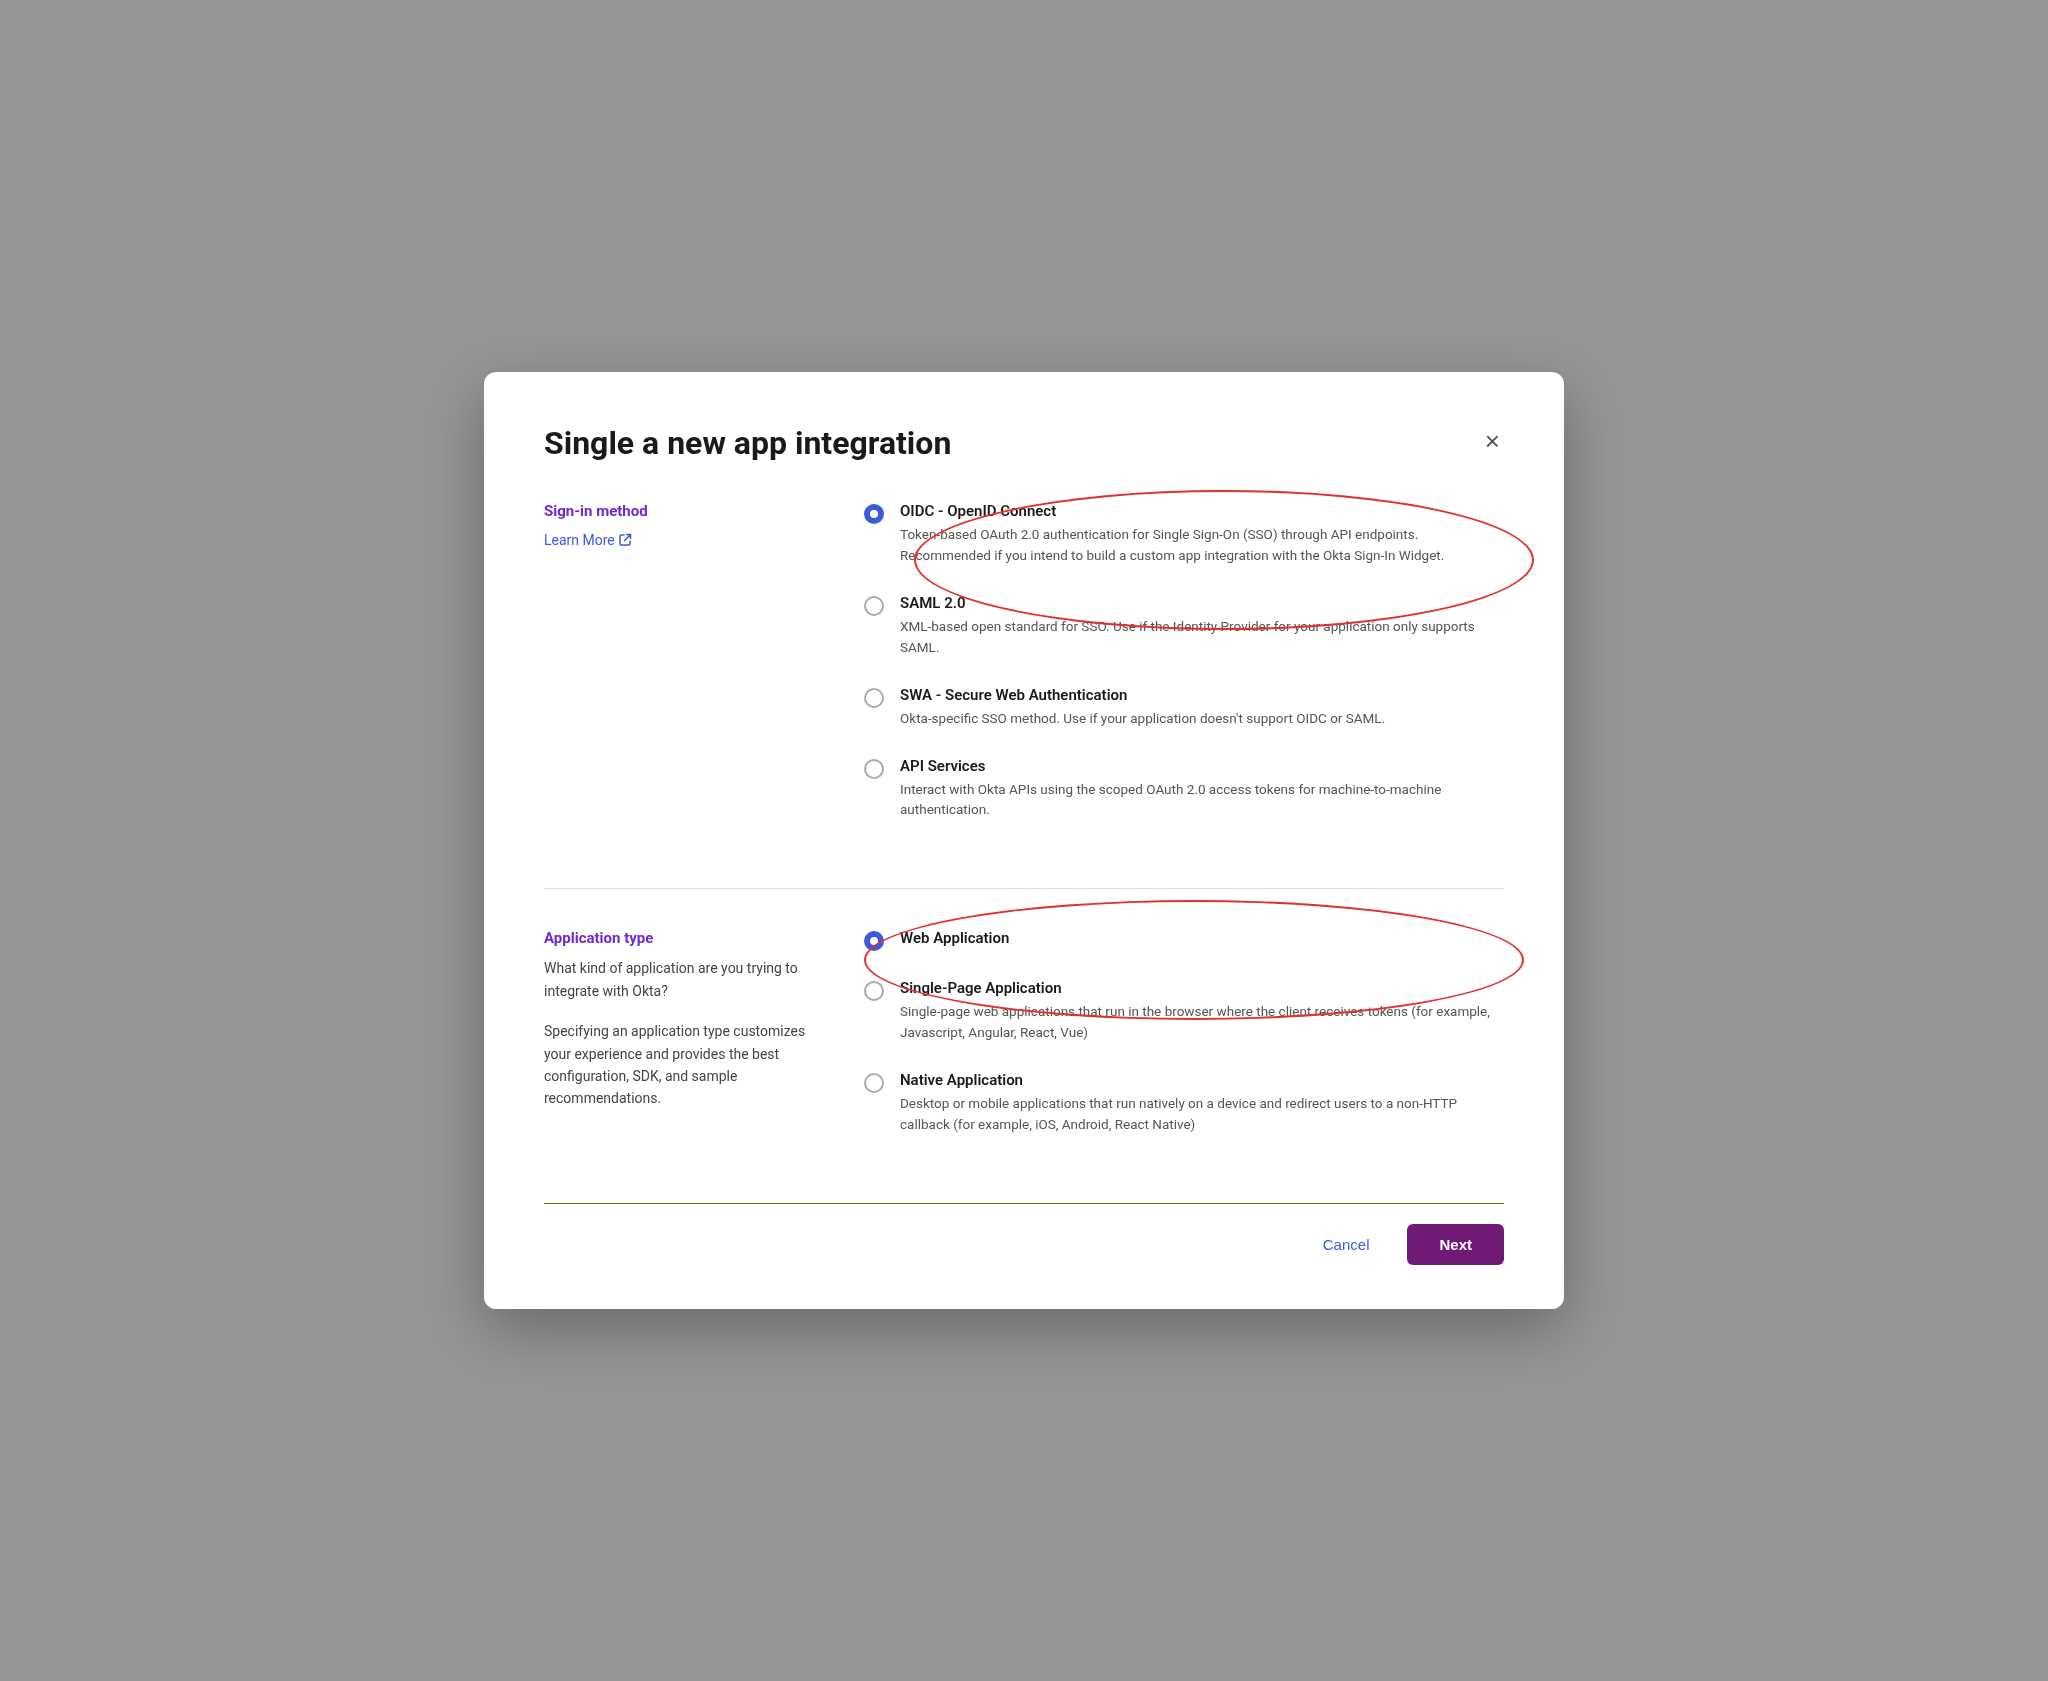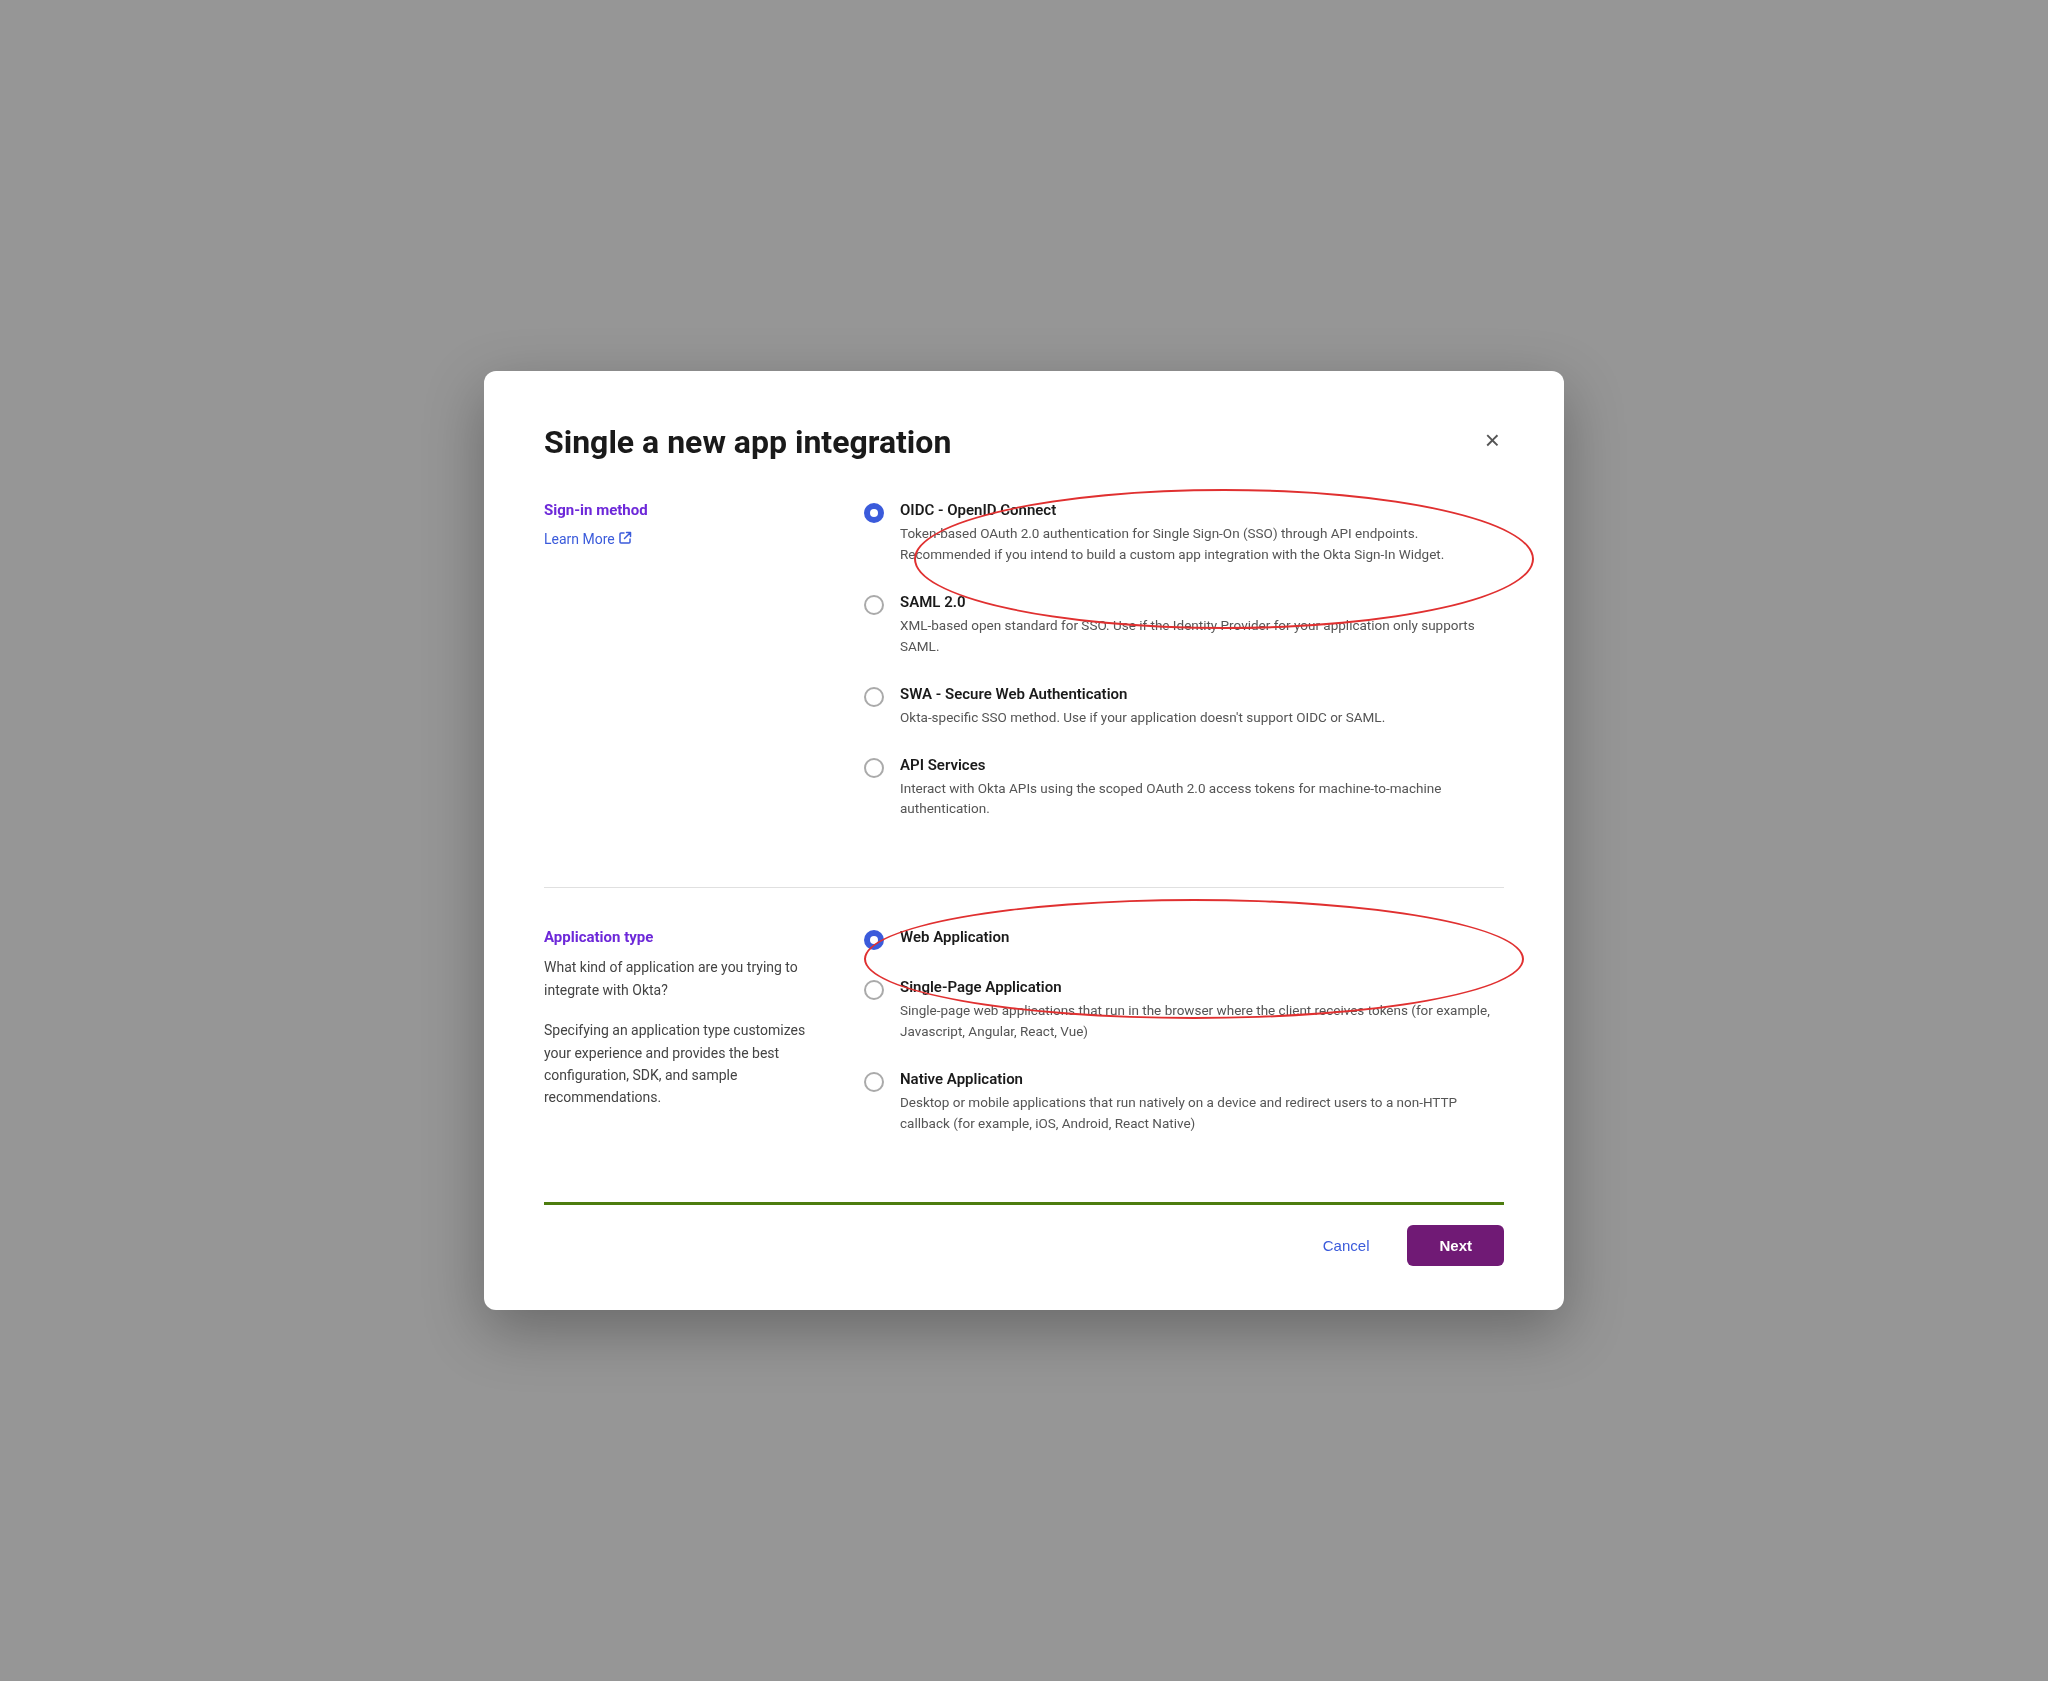--- a/index.html
+++ b/index.html
@@ -71,21 +71,21 @@
       font-weight: 700;
       color: #6d28d9;
       margin-bottom: 10px;
     }
 
     .learn-more {
       color: #3b5bdb;
       font-size: 14px;
       text-decoration: none;
       display: inline-flex;
-      align-items: flex-start;
+      align-items: center;
       gap: 4px;
     }
 
     .section-desc {
       font-size: 14px;
       color: #444;
       line-height: 1.6;
     }
 
     .section-right {
@@ -172,21 +172,21 @@
       z-index: 20;
     }
 
     .modal-footer {
       display: flex;
       justify-content: flex-end;
       align-items: center;
       gap: 20px;
       margin-top: 20px;
       padding-top: 20px;
-      border-top: 3px solid #4d7c0f;
+      border-top: 1px solid #4d7c0f;
     }
 
     .btn-cancel {
       background: none;
       border: none;
       color: #3b5bdb;
       font-size: 15px;
       font-weight: 500;
       cursor: pointer;
       padding: 10px 18px;

